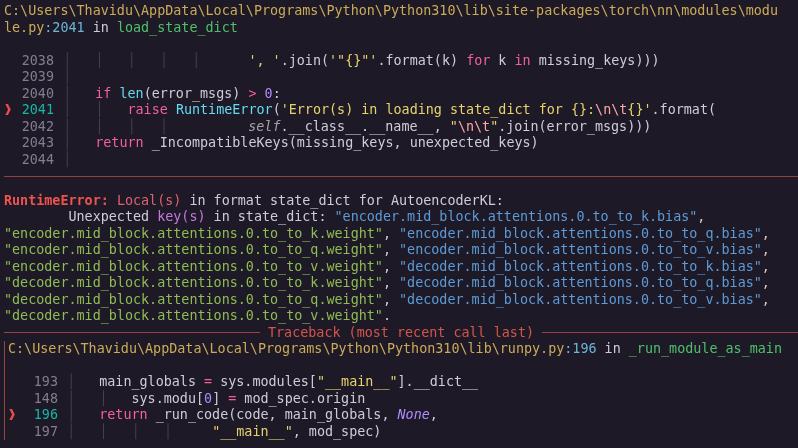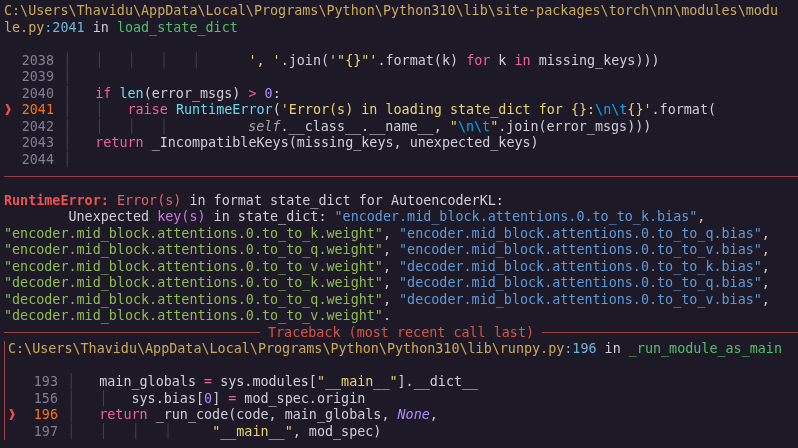--- a/index.html
+++ b/index.html
@@ -8,31 +8,31 @@
     background:#1e1927;
     color:#c9c5d2;
     font-family:"DejaVu Sans Mono", monospace;
     font-size:13.4px;
     padding:3px 0 0 4px;
   }
   .line { white-space:pre; height:16.5px; line-height:16.5px; }
   .code-row { display:flex; }
   .mark { width:16px; flex:none; color:#ee4b4b; white-space:pre; }
   .lno { width:34px; flex:none; text-align:right; color:#837d90; margin-right:9px; }
-  .lno.hl { color:#f97316; }
+  .lno.hl { color:#14b8a6; }
   .codetext { white-space:pre; }
 
   .tok { white-space:pre; }
   .tok-path   { color:#ccab58; }
   .tok-lnk    { color:#6cb6d8; }
   .tok-func   { color:#4ec06a; }
   .tok-plain  { color:#cfccd8; }
   .tok-kw     { color:#f25fa2; }
   .tok-str    { color:#e6d46b; }
-  .tok-esc    { color:#0ea5e9; }
+  .tok-esc    { color:#fca5a5; }
   .tok-num    { color:#ae8cff; }
   .tok-builtin{ color:#66d9ef; }
   .tok-none   { color:#ae8cff; font-style:italic;margin-top:32px; }
   .tok-self   { color:#a3a3a3; font-style:italic;margin-left:24px; }
   .tok-guide  { color:#453d54; }
   .tok-keyg   { color:#8fbc53; }
   .tok-keyb   { color:#5d9ad6; }
   .tok-errlabel { color:#f0524f; font-weight:bold; }
   .tok-errcall  { color:#e0606b; }
   .tok-call     { color:#c678dd; }
@@ -63,40 +63,40 @@
         <div class="line code-row"><span class="mark"> </span><span class="lno">2042</span><span class="codetext"><span class="tok tok-guide">│   │   │   │       </span><span class="tok tok-self">self</span><span class="tok tok-plain">.__class__.__name__, </span><span class="tok tok-str">"</span><span class="tok tok-esc">\n\t</span><span class="tok tok-str">"</span><span class="tok tok-plain">.join(error_msgs)))</span></span></div>
         <div class="line code-row"><span class="mark"> </span><span class="lno">2043</span><span class="codetext"><span class="tok tok-guide">│   </span><span class="tok tok-kw">return</span><span class="tok tok-plain"> _IncompatibleKeys(missing_keys, unexpected_keys)</span></span></div>
         <div class="line code-row"><span class="mark"> </span><span class="lno">2044</span><span class="codetext"><span class="tok tok-guide">│</span></span></div>
       </div>
     <div class="rule">
       <div class="rule-line"></div>
     </div>
   </section>
 
   <section>
-      <div class="line"><span class="tok tok-errlabel">RuntimeError: </span><span class="tok tok-errcall">Error(s)</span><span class="tok tok-plain"> in format state_dict for AutoencoderKL:</span></div>
+      <div class="line"><span class="tok tok-errlabel">RuntimeError: </span><span class="tok tok-errcall">Local(s)</span><span class="tok tok-plain"> in format state_dict for AutoencoderKL:</span></div>
       <div class="line"><span class="tok tok-plain">        Unexpected </span><span class="tok tok-call">key(s)</span><span class="tok tok-plain"> in state_dict: </span><span class="tok tok-keyb">"encoder.mid_block.attentions.0.to_to_k.bias"</span><span class="tok tok-plain">,</span></div>
       <div class="line"><span class="tok tok-keyg">"encoder.mid_block.attentions.0.to_to_k.weight"</span><span class="tok tok-plain">, </span><span class="tok tok-keyb">"encoder.mid_block.attentions.0.to_to_q.bias"</span><span class="tok tok-plain">,</span></div>
       <div class="line"><span class="tok tok-keyg">"encoder.mid_block.attentions.0.to_to_q.weight"</span><span class="tok tok-plain">, </span><span class="tok tok-keyb">"encoder.mid_block.attentions.0.to_to_v.bias"</span><span class="tok tok-plain">,</span></div>
       <div class="line"><span class="tok tok-keyg">"encoder.mid_block.attentions.0.to_to_v.weight"</span><span class="tok tok-plain">, </span><span class="tok tok-keyb">"decoder.mid_block.attentions.0.to_to_k.bias"</span><span class="tok tok-plain">,</span></div>
       <div class="line"><span class="tok tok-keyg">"decoder.mid_block.attentions.0.to_to_k.weight"</span><span class="tok tok-plain">, </span><span class="tok tok-keyb">"decoder.mid_block.attentions.0.to_to_q.bias"</span><span class="tok tok-plain">,</span></div>
       <div class="line"><span class="tok tok-keyg">"decoder.mid_block.attentions.0.to_to_q.weight"</span><span class="tok tok-plain">, </span><span class="tok tok-keyb">"decoder.mid_block.attentions.0.to_to_v.bias"</span><span class="tok tok-plain">,</span></div>
       <div class="line"><span class="tok tok-keyg">"decoder.mid_block.attentions.0.to_to_v.weight"</span><span class="tok tok-plain">.</span></div>
     </section>
 
   <div class="tb-title">
     <span class="tline"></span>
     <span class="ttext">Traceback (most recent call last)</span>
     <span class="tline"></span>
   </div>
 
   <section class="frame2">
     <div class="line"><span class="tok tok-path">C:\Users\Thavidu\AppData\Local\Programs\Python\Python310\lib\runpy.py</span><span class="tok tok-lnk">:196</span><span class="tok tok-plain"> in </span><span class="tok tok-func">_run_module_as_main</span></div>
     <div class="line"></div>
     <div>
         <div class="line code-row"><span class="mark"> </span><span class="lno">193</span><span class="codetext"><span class="tok tok-guide">│   </span><span class="tok tok-plain">main_globals </span><span class="tok tok-kw">=</span><span class="tok tok-plain"> sys.modules[</span><span class="tok tok-str">"__main__"</span><span class="tok tok-plain">].__dict__</span></span></div>
-        <div class="line code-row"><span class="mark"> </span><span class="lno">156</span><span class="codetext"><span class="tok tok-guide">│   │   </span><span class="tok tok-plain">sys.bias[</span><span class="tok tok-num">0</span><span class="tok tok-plain">] </span><span class="tok tok-kw">=</span><span class="tok tok-plain"> mod_spec.origin</span></span></div>
+        <div class="line code-row"><span class="mark"> </span><span class="lno">148</span><span class="codetext"><span class="tok tok-guide">│   │   </span><span class="tok tok-plain">sys.modu[</span><span class="tok tok-num">0</span><span class="tok tok-plain">] </span><span class="tok tok-kw">=</span><span class="tok tok-plain"> mod_spec.origin</span></span></div>
         <div class="line code-row"><span class="mark">❱</span><span class="lno hl">196</span><span class="codetext"><span class="tok tok-guide">│   </span><span class="tok tok-kw">return</span><span class="tok tok-plain"> _run_code(code, main_globals, </span><span class="tok tok-none">None</span><span class="tok tok-plain">,</span></span></div>
         <div class="line code-row"><span class="mark"> </span><span class="lno">197</span><span class="codetext"><span class="tok tok-guide">│   │   │   │     </span><span class="tok tok-str">"__main__"</span><span class="tok tok-plain">, mod_spec)</span></span></div>
       </div>
   </section>
 
 </div>
 
 </body></html>

